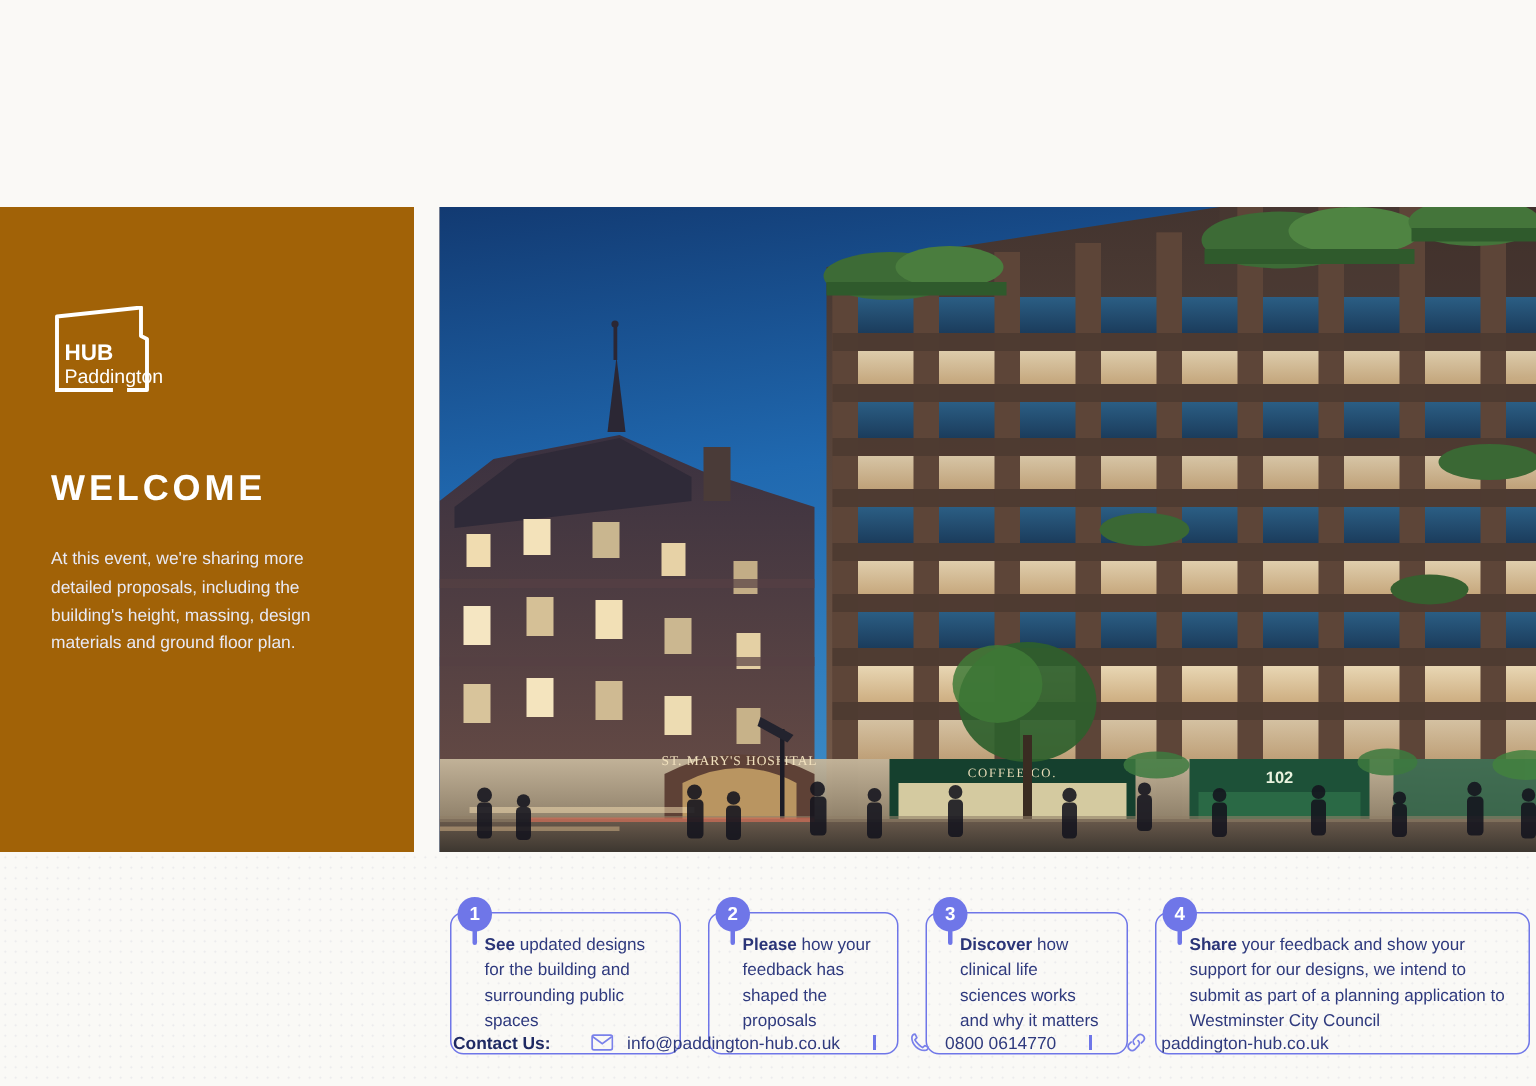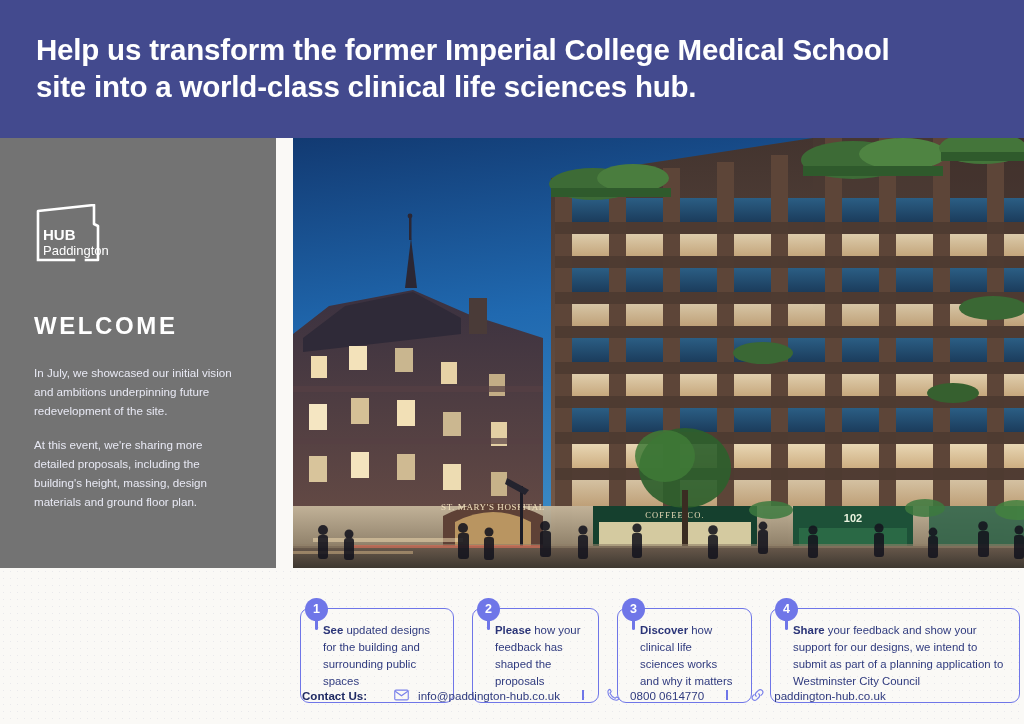--- a/index.html
+++ b/index.html
@@ -50,21 +50,21 @@
     padding: 0 36px;
     max-width: 960px;
   }
 
   
   .sidebar {
     position: absolute;
     left: 0; top: 138px;
     width: 276px;
     height: 430px;
-    background: #737373;
+    background: #a16207;
     padding: 66px 34px 0 34px;
   }
 
   .logo {
     width: 76px;
     height: 58px;
     position: relative;
     margin-bottom: 50px;
   }
   .logo svg { display: block; }
@@ -196,37 +196,33 @@
   .ico { display: inline-flex; width: 15px; height: 14px; color: #7a81ea; }
   .ico svg { width: 100%; height: 100%; display: block; }
 </style>
 </head>
 <body>
 
 <div class="board">
 
   <div class="texture"></div>
 
-  <div class="header">
-    <div class="header-title">Help us transform the former Imperial College Medical School site into a world-class clinical life sciences hub.</div>
-  </div>
 
   <div class="sidebar">
 
     <div class="logo">
       <svg viewBox="0 0 76 58" xmlns="http://www.w3.org/2000/svg">
         <path d="M4 56 V7 L60 1 L60 20 L64 22 L64 56 L52 56 M4 56 L40 56" fill="none" stroke="#ffffff" stroke-width="2.6" stroke-linejoin="round" stroke-linecap="square"></path>
         <text x="9" y="36" fill="#ffffff" font-family="Liberation Sans, sans-serif" font-size="15" font-weight="700">HUB</text>
         <text x="9" y="51" fill="#ffffff" font-family="Liberation Sans, sans-serif" font-size="13" font-weight="400">Paddington</text>
       </svg>
     </div>
 
     <div class="welcome-heading">WELCOME</div>
 
-    <p class="sidebar-para">In July, we showcased our initial vision and ambitions underpinning future redevelopment of the site.</p>
     <p class="sidebar-para">At this event, we're sharing more detailed proposals, including the building's height, massing, design materials and ground floor plan.</p>
   </div>
 
   <div class="hero">
     <svg viewBox="0 0 748 430" xmlns="http://www.w3.org/2000/svg" preserveAspectRatio="none">
       <defs>
         <linearGradient id="sky" x1="0" y1="0" x2="0.25" y2="1">
           <stop offset="0" stop-color="#123a72"></stop>
           <stop offset="0.45" stop-color="#2069b0"></stop>
           <stop offset="1" stop-color="#3f8fc8"></stop>

